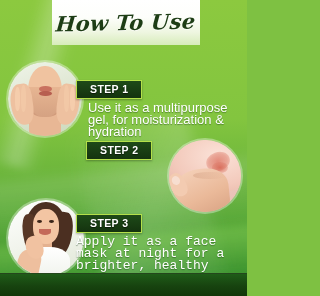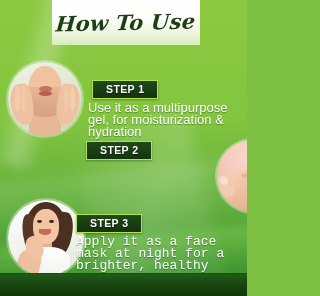--- a/index.html
+++ b/index.html
@@ -49,21 +49,21 @@
     color:#1d3d15;
     letter-spacing:.2px;
     transform:skewX(-6deg) rotate(-1.2deg);
     white-space:nowrap;
     text-shadow:0 1px 0 rgba(255,255,255,.6);
   }
 
   
   .step{position:absolute;left:0;width:247px;}
   .s1{top:58px;height:78px;}
-  .s2{top:138px;height:76px;padding-left:48px;}
+  .s2{top:138px;height:76px;}
   .s3{top:194px;height:78px;}
 
   
   .photo{
     position:absolute;border-radius:50%;overflow:hidden;
     box-shadow:0 0 0 2px rgba(255,255,255,.35);
   }
   .photo-1{left:8px;top:4px;width:74px;height:74px;}
   .photo-2{right:6px;top:2px;width:72px;height:72px;}
   .photo-3{left:8px;top:6px;width:76px;height:76px;}
@@ -114,21 +114,21 @@
     height:17px;padding:0 13px;
     background:linear-gradient(180deg,#1e4a18 0%,#14330f 100%);
     border:1.5px solid #b4e04a;
     box-shadow:0 1px 2px rgba(0,0,0,.30);
   }
   .badge-label{
     color:#ffffff;font-weight:700;font-size:10.5px;letter-spacing:.4px;
     line-height:1;white-space:nowrap;
     text-shadow:0 1px 1px rgba(0,0,0,.55);
   }
-  .b1{left:92px;top:22px;}
+  .b1{left:76px;top:22px;}
   .b2{left:86px;top:3px;}
   .b3{left:76px;top:20px;}
 
   
   .copy{
     position:absolute;color:#ffffff;
     font-size:13px;line-height:12.2px;font-weight:400;
     text-shadow:0 1px 1px rgba(20,60,15,.45);
   }
   .c1{left:88px;top:44px;width:156px;}

